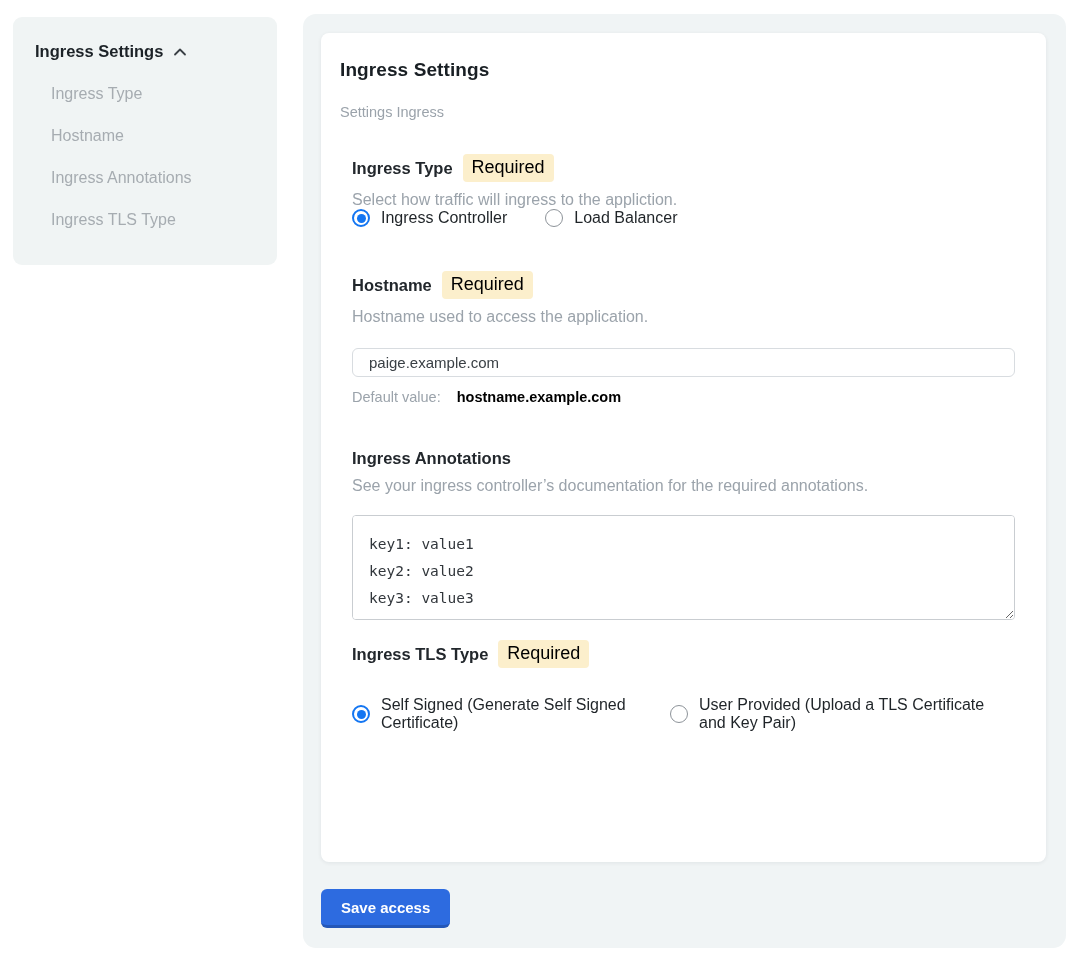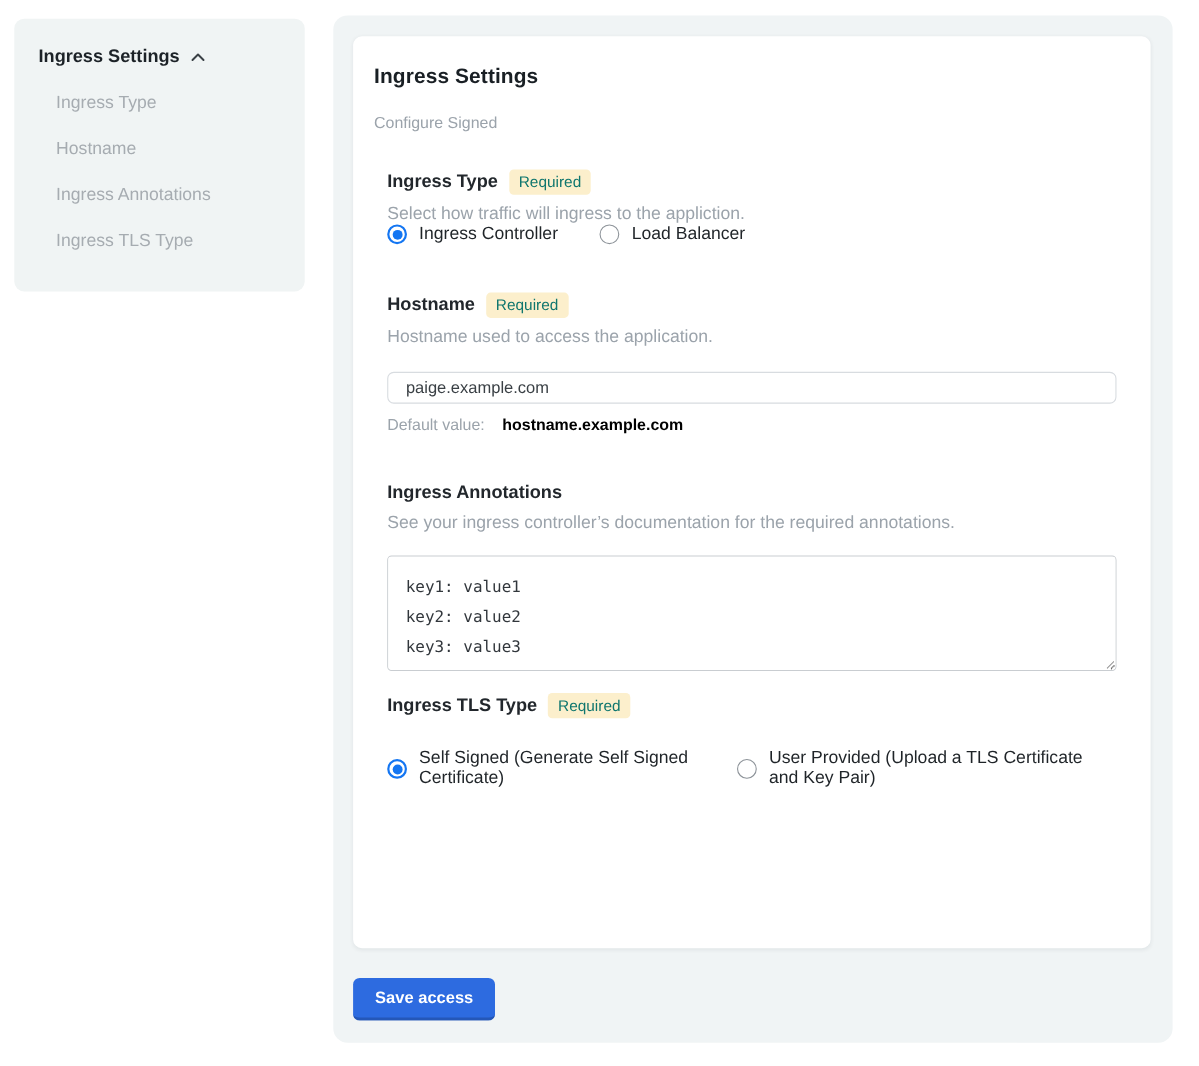--- a/index.html
+++ b/index.html
@@ -62,22 +62,22 @@
   }
   .section { margin-left: 12px; }
   .sec-label-row {
     display: flex; align-items: center; gap: 10px;
   }
   .sec-label {
     font-size: 16.5px; font-weight: 600; color: #22272c;
   }
   .badge {
     background: #fcefcc;
-    color: #0f766e;
-    font-size: 14px;
+    color: #000000;
+    font-size: 18px;
     padding: 3px 9px 4px 9px;
     border-radius: 4px;
   }
   .sec-help {
     margin-top: 9px;
     font-size: 16px; color: #9ba3ab;
   }
 
   
   .radio-row-inline { display: flex; gap: 38px; }
@@ -167,21 +167,21 @@
     <div class="side-item">Hostname</div>
     <div class="side-item">Ingress Annotations</div>
     <div class="side-item">Ingress TLS Type</div>
   </div>
 </nav>
 
 <main class="wrapper">
   <section class="card">
 
     <h1 class="card-title">Ingress Settings</h1>
-    <p class="card-subtitle">Configure Signed</p>
+    <p class="card-subtitle">Settings Ingress</p>
 
     <div class="section sec-ingress-type">
       <div class="sec-label-row">
         <span class="sec-label">Ingress Type</span>
         <span class="badge">Required</span>
       </div>
       <div class="sec-help">Select how traffic will ingress to the appliction.</div>
       <div class="radio-row-inline">
         <label class="radio-item">
           <span class="radio checked"></span>

